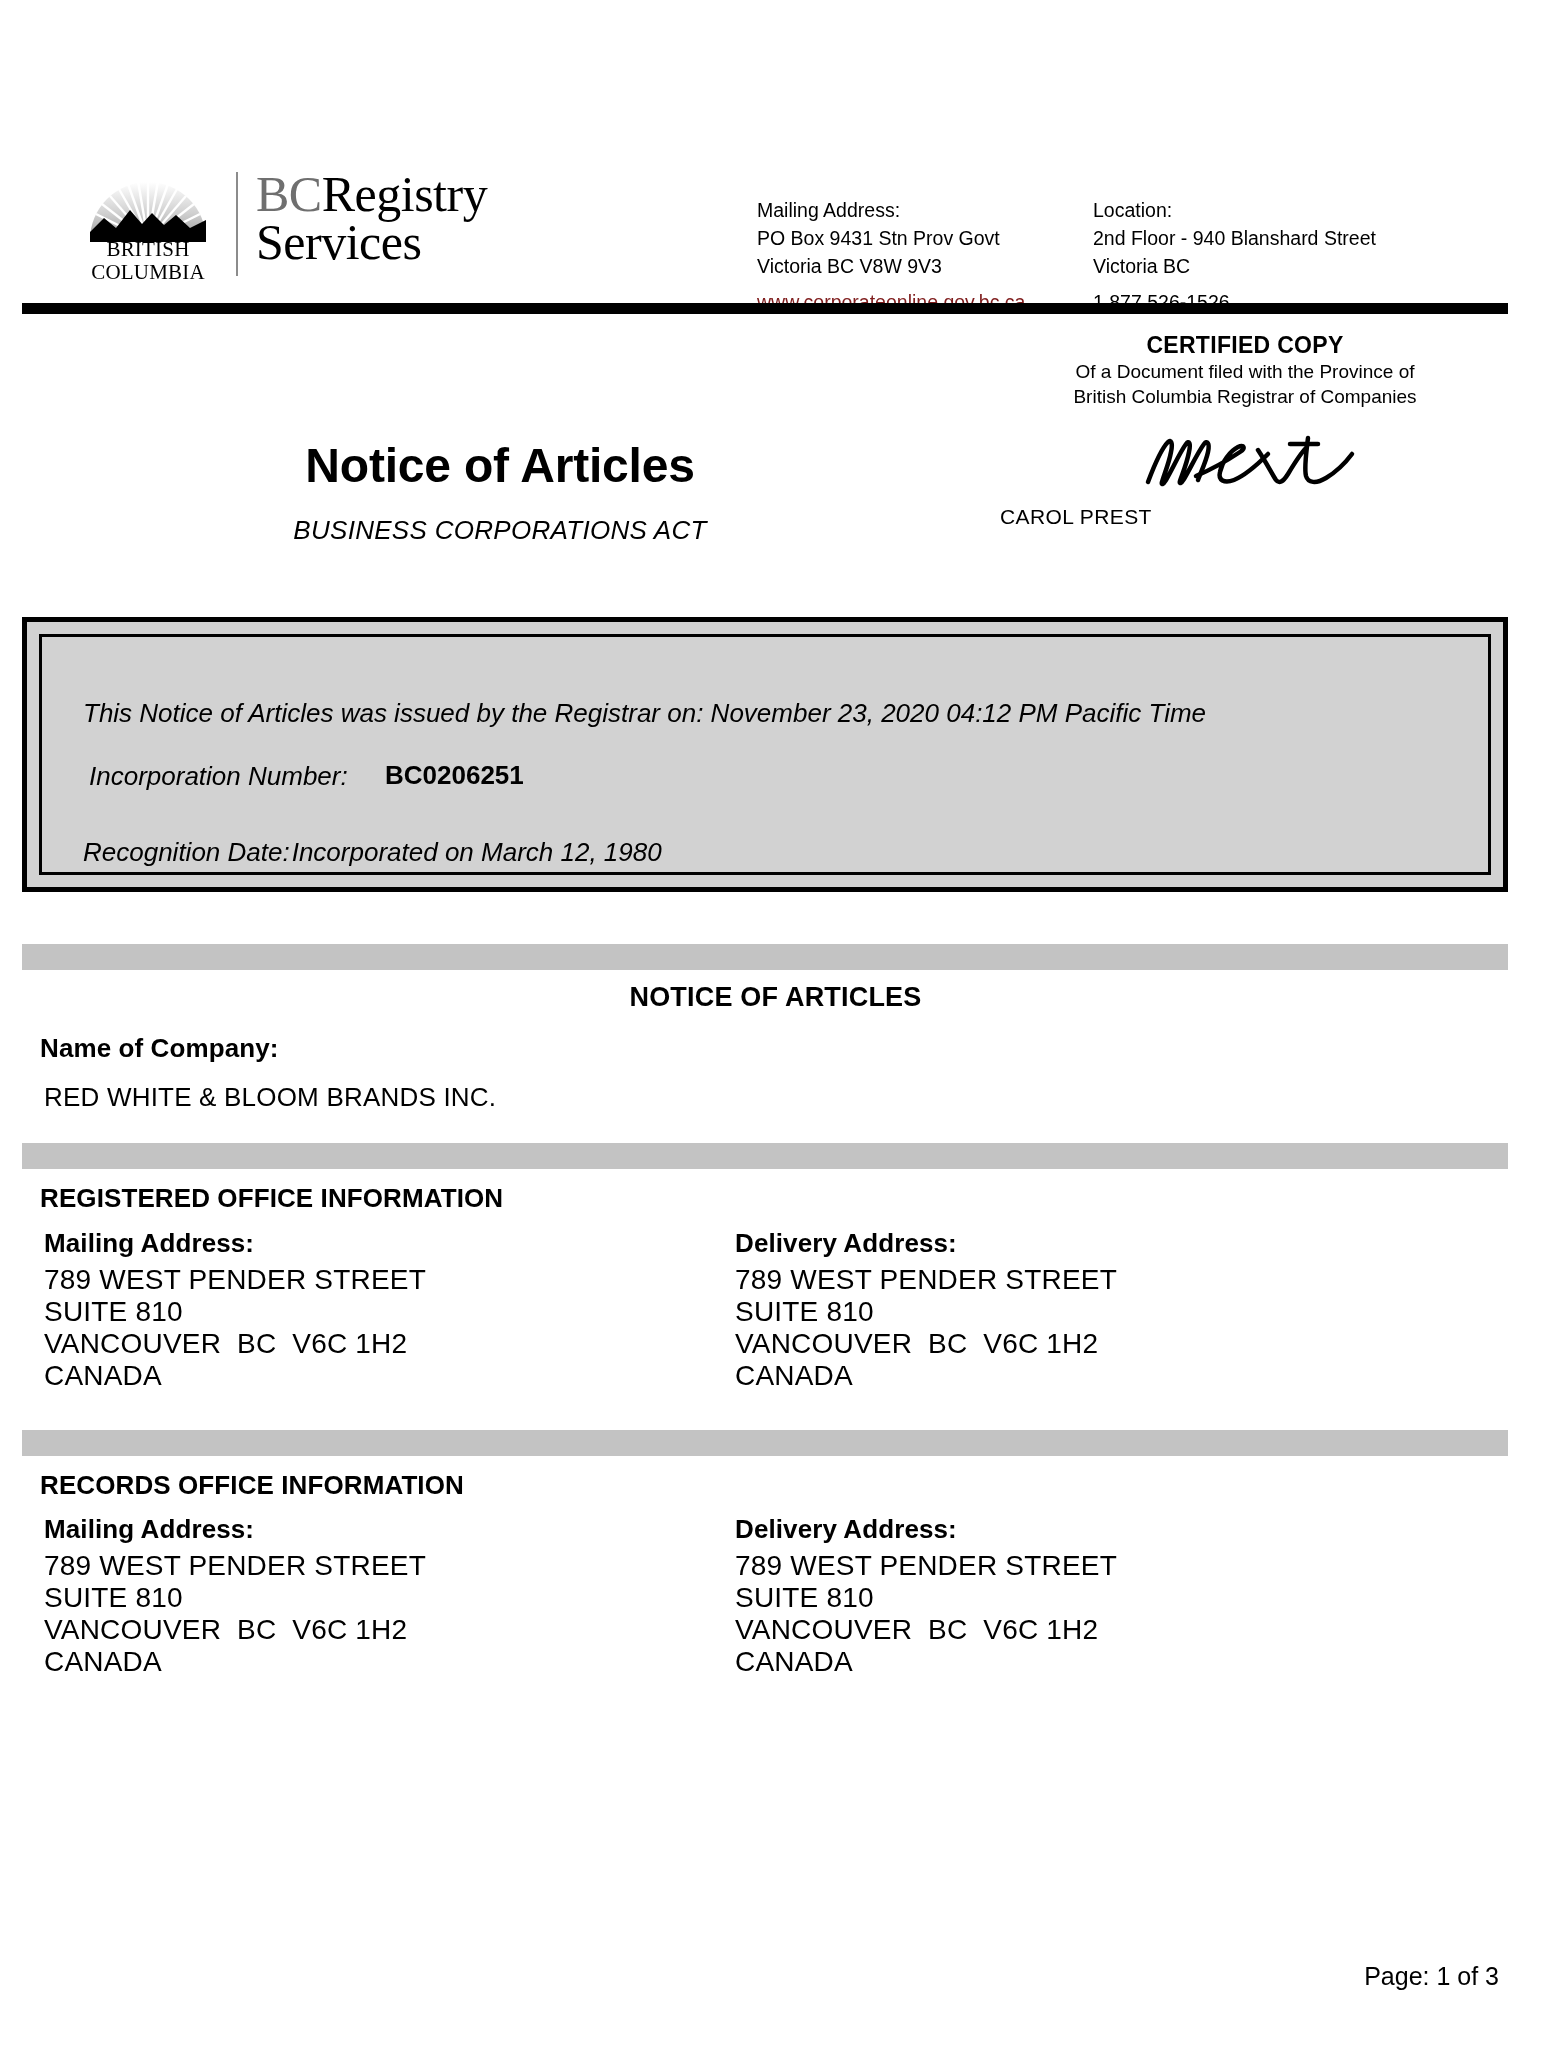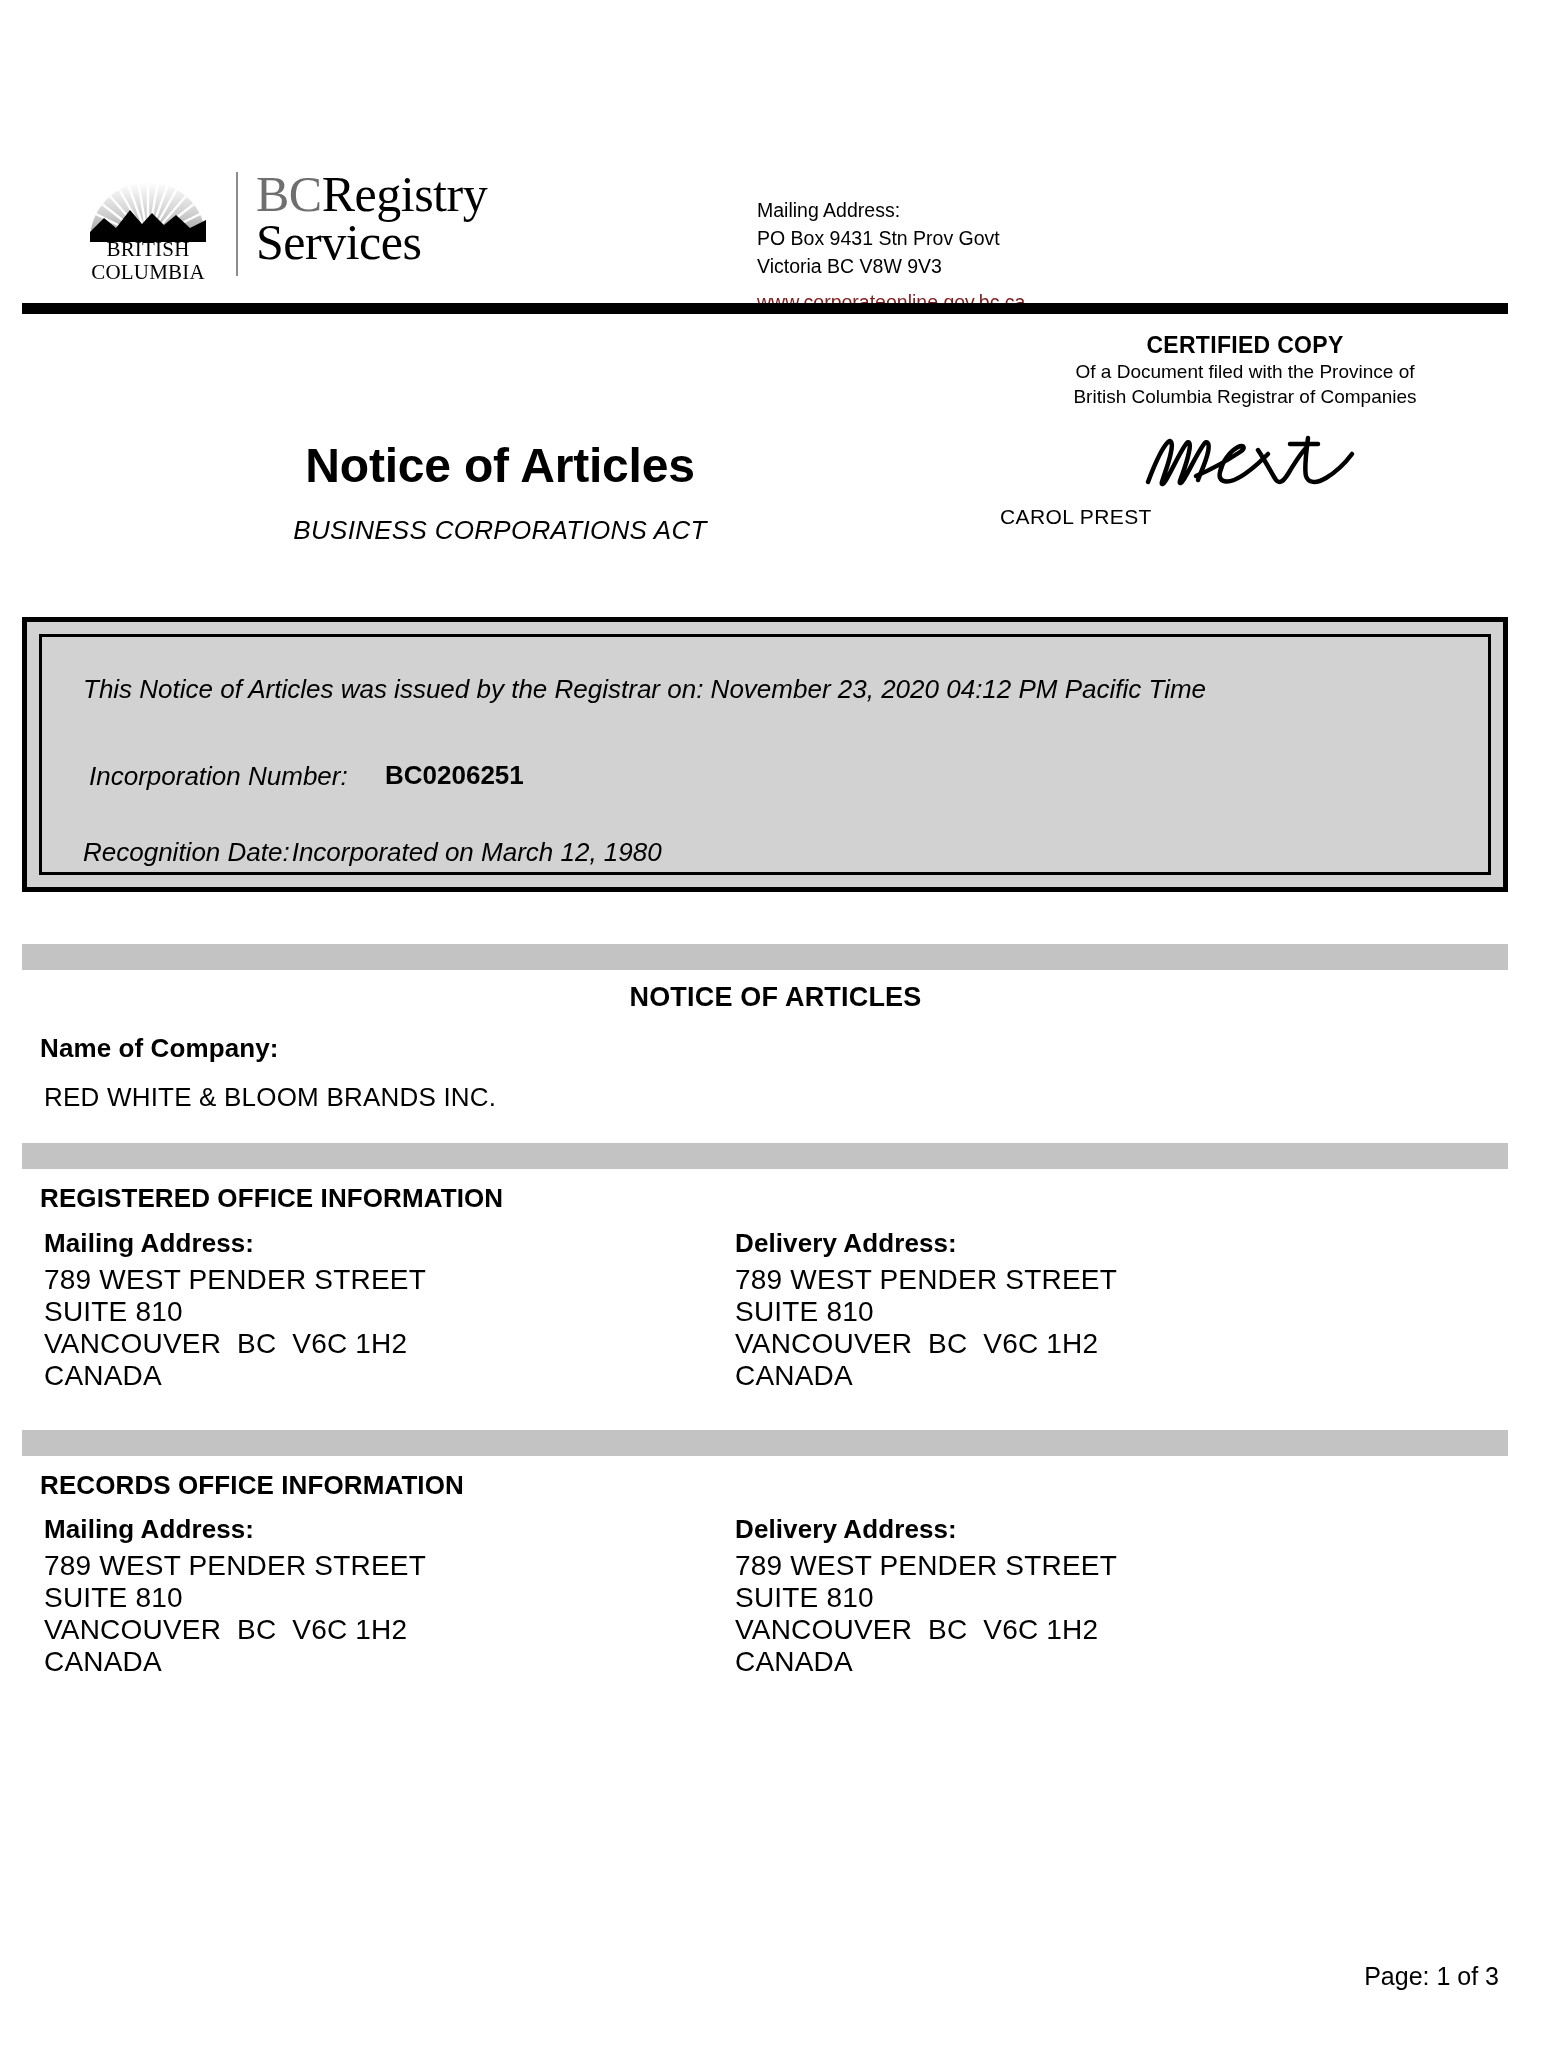--- a/index.html
+++ b/index.html
@@ -161,21 +161,21 @@
     bottom: 12px;
     border: 3px solid #000;
     box-sizing: border-box;
   }
   .issue-line {
     position: absolute;
     font-style: italic;
     font-size: 26px;
     white-space: pre;
   }
-  .issue-line.l-issued { left: 56px; top: 52px; }
+  .issue-line.l-issued { left: 56px; top: 76px; }
   .issue-line.l-incorp-label { left: 62px; top: 139px; }
   .issue-line.l-incorp-value {
     left: 358px; top: 138px;
     font-style: normal; font-weight: bold; font-size: 26px;
   }
   .issue-line.l-recog { left: 56px; top: 215px; }
   .issue-line.l-recog .ivalue { margin-left: 2px; }
 
   
   .band {
@@ -294,20 +294,27 @@
     </div>
 
     <div class="addr-col mailing">
       <div>Mailing Address:</div>
       <div>PO Box 9431 Stn Prov Govt</div>
       <div>Victoria BC V8W 9V3</div>
       <span class="gap"></span>
       <div class="link">www.corporateonline.gov.bc.ca</div>
     </div>
 
+    <div class="addr-col location">
+      <div>Location:</div>
+      <div>2nd Floor - 940 Blanshard Street</div>
+      <div>Victoria BC</div>
+      <span class="gap"></span>
+      <div>1 877 526-1526</div>
+    </div>
 
     <div class="header-rule"></div>
   </div>
 
   <div class="certified">
     <div class="cc-title">CERTIFIED COPY</div>
     <div class="cc-line">Of a Document filed with the Province of</div>
     <div class="cc-line">British Columbia Registrar of Companies</div>
   </div>
 

